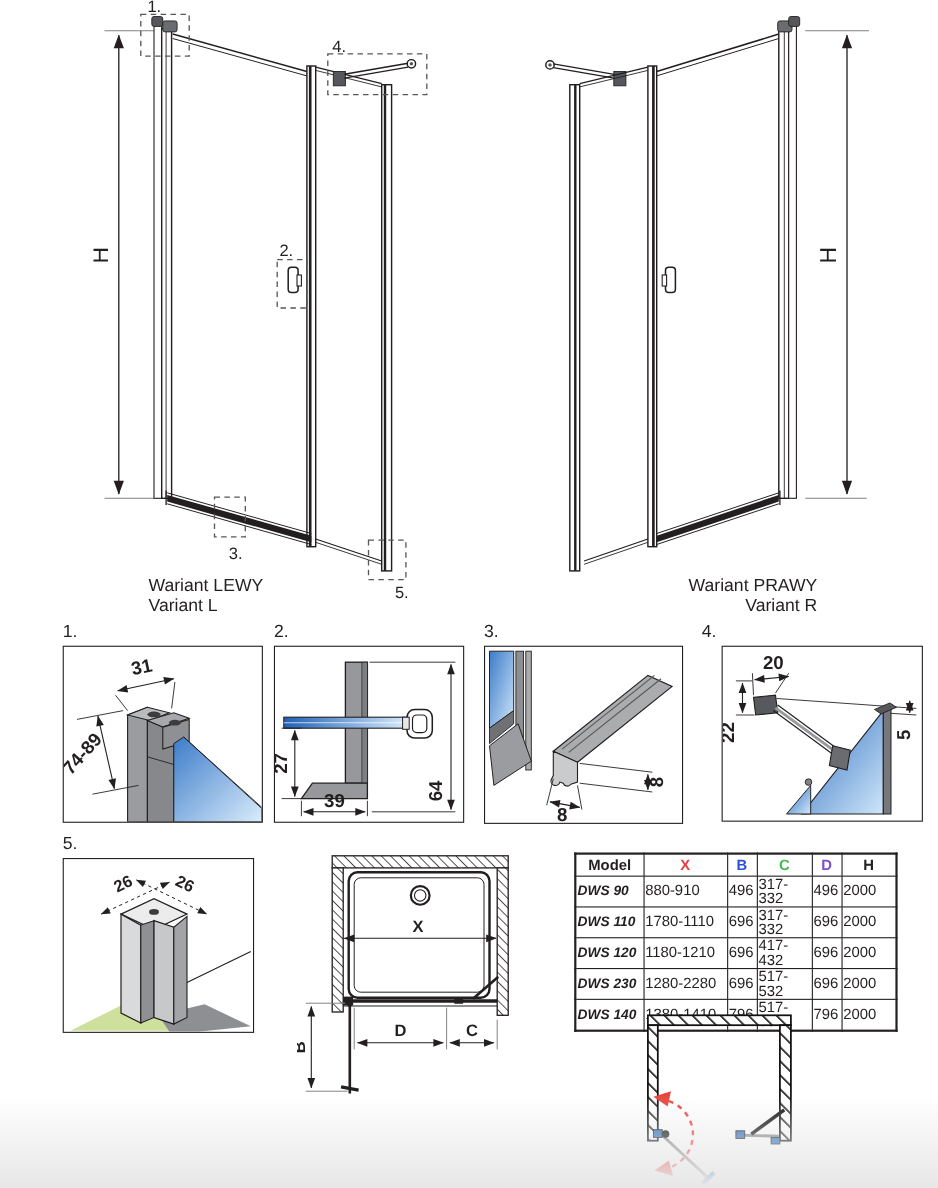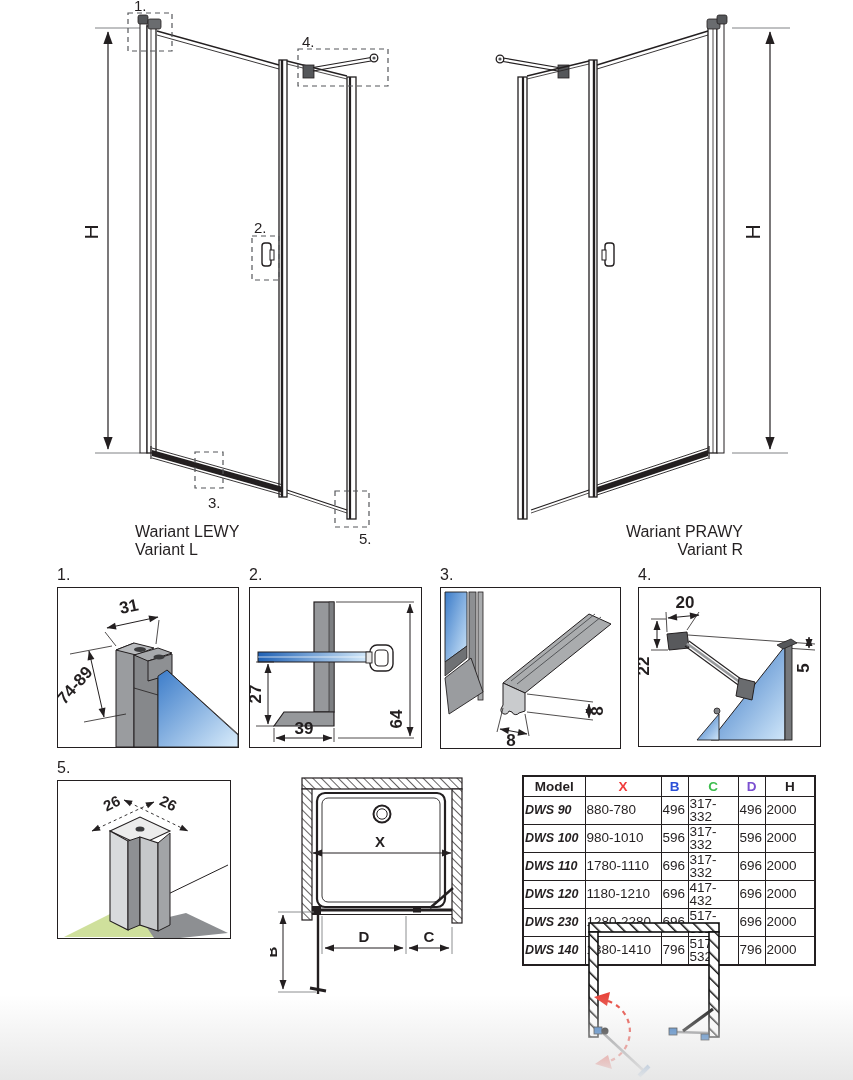--- a/index.html
+++ b/index.html
@@ -291,21 +291,21 @@
       <g>
         <line x1="86" y1="106" x2="152" y2="114" stroke="#231f20" stroke-width="0.8"></line>
         <line x1="86" y1="124" x2="152" y2="132" stroke="#231f20" stroke-width="0.8"></line>
         <line x1="148" y1="116" x2="148" y2="130" stroke="#231f20" stroke-width="1" marker-start="url(#arwD3)" marker-end="url(#arwD3)"></line>
         <text class="dim-num" transform="translate(162,123) rotate(-90)" text-anchor="middle">8</text>
       </g>
     </svg>
   </div>
 
   <div class="detail-label" style="left:638px;top:566px">4.</div>
-  <div class="detail-box" style="left:638px;top:587px;width:181px;height:158px">
+  <div class="detail-box" style="left:656px;top:587px;width:181px;height:158px">
     <svg width="181" height="158" viewBox="0 0 181 158">
       <defs>
         <linearGradient id="g4" x1="0" y1="0" x2="1" y2="1">
           <stop offset="0" stop-color="#2f6fc0"></stop>
             <stop offset="1" stop-color="#cfe6f9"></stop>
         </linearGradient>
         <marker id="arwD4" viewBox="0 0 10 8" markerWidth="10" markerHeight="8" refX="9.5" refY="4" orient="auto-start-reverse">
             <path d="M0.5,0.5 L10,4 L0.5,7.5 Z" fill="#231f20"></path>
           </marker>
       </defs>
@@ -447,32 +447,24 @@
         <th class="c-x">X</th>
         <th class="c-b">B</th>
         <th class="c-c">C</th>
         <th class="c-d">D</th>
         <th>H</th>
       </tr>
     </thead>
     <tbody>
       <tr>
         <td class="model">DWS 90</td>
-        <td>880-780</td>
+        <td>880-910</td>
         <td>496</td>
         <td>317-332</td>
         <td>496</td>
-        <td>2000</td>
-      </tr>
-      <tr>
-        <td class="model">DWS 100</td>
-        <td>980-1010</td>
-        <td>596</td>
-        <td>317-332</td>
-        <td>596</td>
         <td>2000</td>
       </tr>
       <tr>
         <td class="model">DWS 110</td>
         <td>1780-1110</td>
         <td>696</td>
         <td>317-332</td>
         <td>696</td>
         <td>2000</td>
       </tr>

